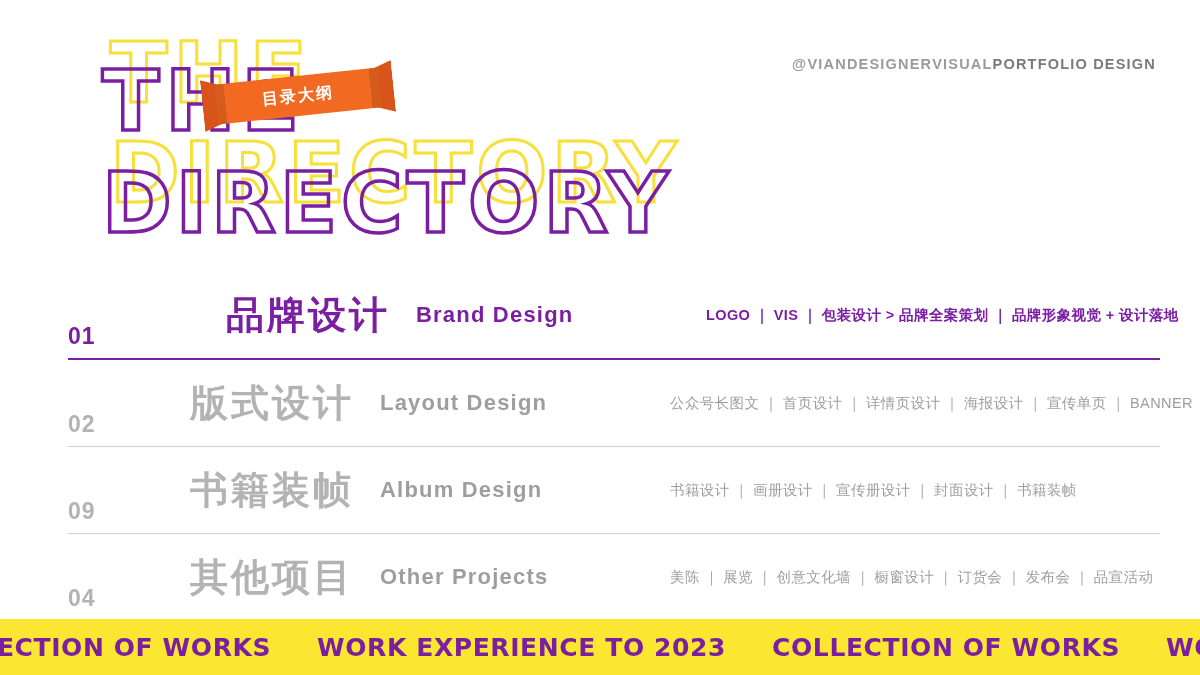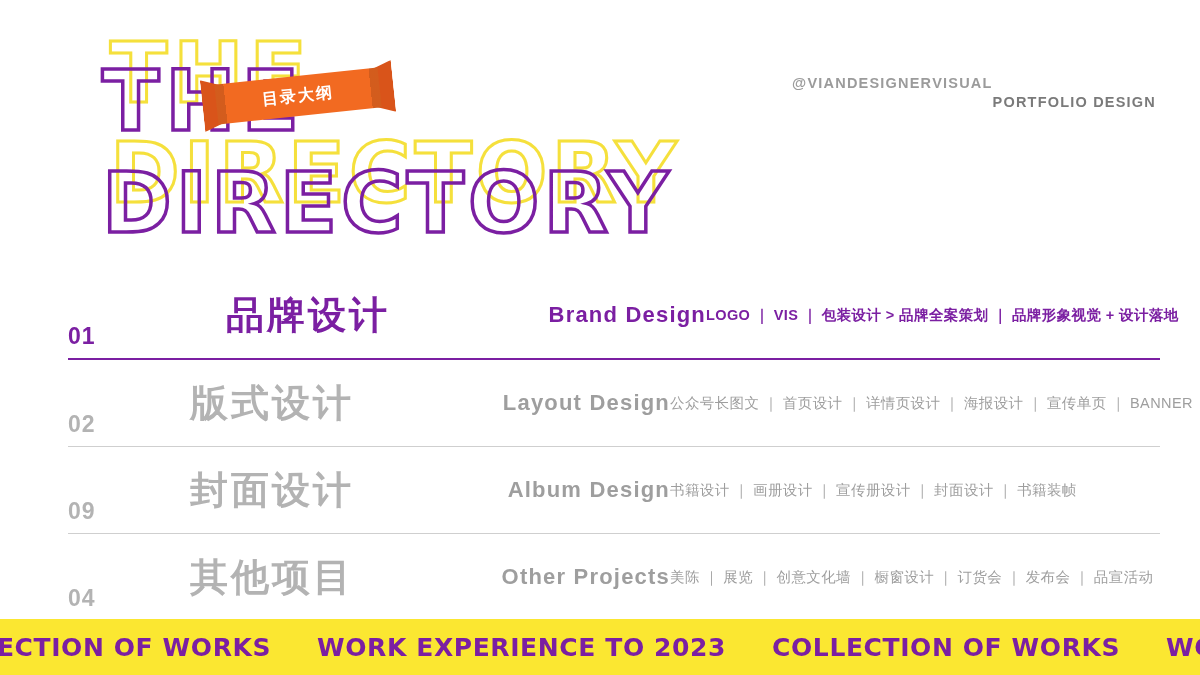--- a/index.html
+++ b/index.html
@@ -13,21 +13,21 @@
   .page{position:relative;width:1200px;height:675px;overflow:hidden;}
 
   
   .nav{
     position:absolute;top:56px;right:44px;
     display:flex;align-items:center;
     font-size:14.5px;font-weight:bold;letter-spacing:1.2px;
     color:#9b9b9b;
   }
   .nav .nav-item{white-space:nowrap;}
-  .nav .nav-item.dark{color:#7a7a7a;margin-top:38px;}
+  .nav .nav-item.dark{color:#7a7a7a;}
 
   
   .title-wrap{position:absolute;left:56px;top:24px;width:620px;height:220px;}
   .title-line{
     font-family:"DejaVu Sans","Liberation Sans",sans-serif;
     font-weight:bold;
     font-size:84px;
     letter-spacing:6px;
     line-height:0.95;
     position:absolute;
@@ -106,21 +106,21 @@
   .cn{
     font-family:"DejaVu Sans","Liberation Sans",sans-serif;
     font-size:38px;font-weight:bold;letter-spacing:3px;
     color:#b3b3b3;
     width:190px;flex:none;
   }
   .row.active .cn{color:#7b1fa2;margin-left:36px;}
   .en{
     font-size:22px;font-weight:bold;letter-spacing:1.2px;
     color:#9e9e9e;
-    width:290px;flex:none;text-align:right;
+    width:290px;flex:none;
   }
   .row.active .en{color:#7b1fa2;}
   .detail{
     font-size:14.5px;letter-spacing:.4px;
     color:#9e9e9e;
     white-space:nowrap;
   }
   .row.active .detail{color:#7b1fa2;font-weight:bold;}
 
   
@@ -176,21 +176,21 @@
 
     <div class="row">
       <span class="num">02</span>
       <span class="cn">版式设计</span>
       <span class="en">Layout Design</span>
       <span class="detail">公众号长图文 ｜ 首页设计 ｜ 详情页设计 ｜ 海报设计 ｜ 宣传单页 ｜ BANNER</span>
     </div>
 
     <div class="row">
       <span class="num">09</span>
-      <span class="cn">封面设计</span>
+      <span class="cn">书籍装帧</span>
       <span class="en">Album Design</span>
       <span class="detail">书籍设计 ｜ 画册设计 ｜ 宣传册设计 ｜ 封面设计 ｜ 书籍装帧</span>
     </div>
 
     <div class="row">
       <span class="num">04</span>
       <span class="cn">其他项目</span>
       <span class="en">Other Projects</span>
       <span class="detail">美陈 ｜ 展览 ｜ 创意文化墙 ｜ 橱窗设计 ｜ 订货会 ｜ 发布会 ｜ 品宣活动</span>
     </div>

